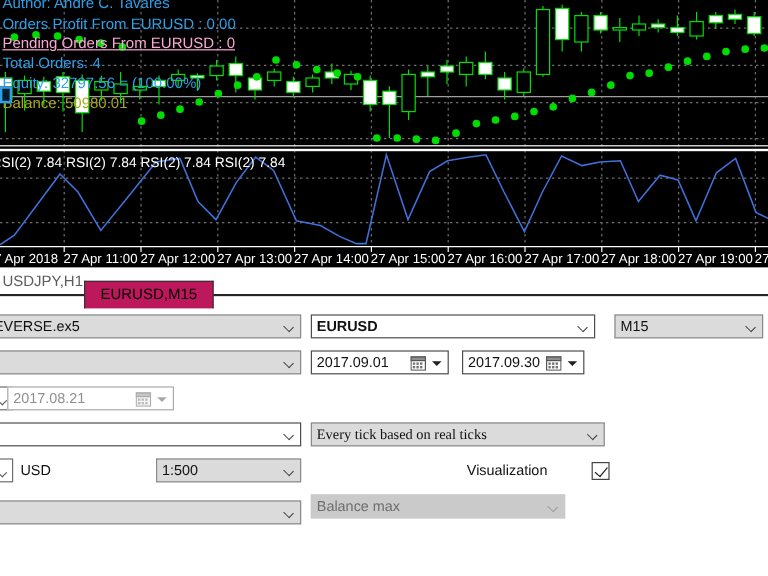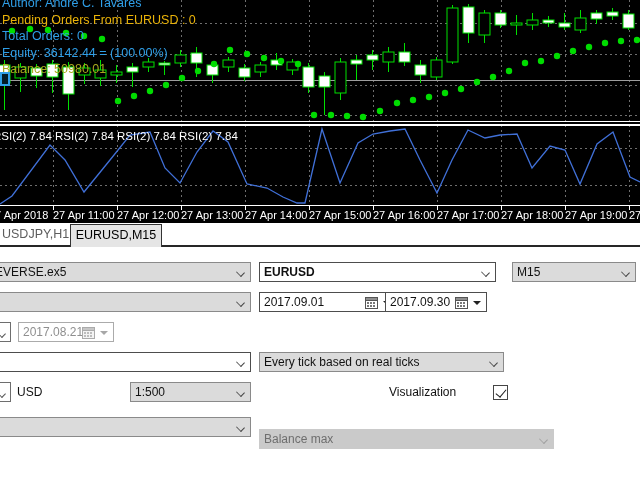--- a/index.html
+++ b/index.html
@@ -10,21 +10,21 @@
   #chart-svg{position:absolute;left:0;top:0;}
   .comments{position:absolute;left:2px;top:-5px;}
   .comment-line{font-size:12.5px;line-height:16.5px;white-space:nowrap;}
   .equity-marker{position:absolute;left:0;top:72px;width:10px;height:14px;
                  border:2px solid #2f9fe8;background:#021c28;box-sizing:border-box;}
   .rsi-label{position:absolute;left:-7px;top:130px;color:#fff;font-size:11.5px;white-space:nowrap;}
   
   .tabbar{position:absolute;left:0;top:223px;width:640px;height:24px;background:#fff;
           border-bottom:2px solid #262626;box-sizing:border-box;}
   .tab-inactive{position:absolute;left:2px;top:4px;color:#5d5d5d;font-size:12.5px;white-space:nowrap;}
-  .tab-active{position:absolute;left:70px;top:1px;width:92px;height:23px;background:#e5e5e5;
+  .tab-active{position:absolute;left:70px;top:11px;width:108px;height:23px;background:#be185d;
               border:1px solid #333;border-bottom:none;box-sizing:border-box;
               color:#000;font-size:12.5px;text-align:center;line-height:21px;z-index:2;}
   
   .form{position:absolute;left:0;top:247px;width:640px;height:233px;background:#fff;}
   .combo{position:absolute;height:20px;box-sizing:border-box;background:#dbdbdb;
          border:1px solid #8a8a8a;font-size:12px;color:#111;line-height:18px;
          padding:0 18px 0 4px;white-space:nowrap;overflow:hidden;}
   .combo.white{background:#fff;border-color:#4d4d4d;}
   .combo.disabled{background:#cacaca;border-color:#cacaca;color:#6e6e6e;}
   .combo .chev{position:absolute;right:6px;top:6px;width:7px;height:7px;}
@@ -217,23 +217,24 @@
         <text x="309" y="219" fill="#ffffff" font-size="11" font-family="&quot;Liberation Sans&quot;,sans-serif">27 Apr 15:00</text>
         <text x="373" y="219" fill="#ffffff" font-size="11" font-family="&quot;Liberation Sans&quot;,sans-serif">27 Apr 16:00</text>
         <text x="437" y="219" fill="#ffffff" font-size="11" font-family="&quot;Liberation Sans&quot;,sans-serif">27 Apr 17:00</text>
         <text x="501" y="219" fill="#ffffff" font-size="11" font-family="&quot;Liberation Sans&quot;,sans-serif">27 Apr 18:00</text>
         <text x="565" y="219" fill="#ffffff" font-size="11" font-family="&quot;Liberation Sans&quot;,sans-serif">27 Apr 19:00</text>
         <text x="629" y="219" fill="#ffffff" font-size="11" font-family="&quot;Liberation Sans&quot;,sans-serif">27 Apr 20:00</text>
       </svg>
 
     <div class="comments">
       <div class="comment-line" style="color: rgb(47, 159, 232);">Author: Andre C. Tavares</div>
-      <div class="comment-line" style="color: #eab308;">Pending Orders From EURUSD : 0</div>
-      <div class="comment-line" style="color: rgb(47, 159, 232);">Total Orders: 0</div>
-      <div class="comment-line" style="color: rgb(47, 159, 232);">Equity: 36142.44 = (100.00%)</div>
+      <div class="comment-line" style="color: rgb(47, 159, 232);">Orders Profit From EURUSD : 0.00</div>
+      <div class="comment-line" style="color: #f9a8d4; text-decoration: underline;">Pending Orders From EURUSD : 0</div>
+      <div class="comment-line" style="color: rgb(47, 159, 232);">Total Orders: 4</div>
+      <div class="comment-line" style="color: rgb(47, 159, 232);">Equity: 32797.56 = (100.00%)</div>
       <div class="comment-line" style="color: rgb(168, 168, 30);">Balance: 50980.01</div>
     </div>
     <div class="equity-marker"></div>
     <div class="rsi-label">RSI(2) 7.84 RSI(2) 7.84 RSI(2) 7.84 RSI(2) 7.84</div>
   </div>
 
   <div class="tabbar">
     <div class="tab-inactive">USDJPY,H1</div>
     <div class="tab-active">EURUSD,M15</div>
   </div>
@@ -250,21 +251,21 @@
     </div>
     <div class="combo" style="left:512px;top:15px;width:124px;">
       <span>M15</span>
       <span class="chev"></span>
     </div>
 
     <div class="combo" style="left:-10px;top:45px;width:261px;">
       <span></span>
       <span class="chev"></span>
     </div>
-    <div class="datebox" style="left:259px;top:45px;width:138px;">
+    <div class="datebox" style="left:259px;top:45px;width:115px;">
       <span>2017.09.01</span>
       <svg class="cal-icon" width="13" height="13">
         <rect x="0.5" y="1.5" width="12" height="11" fill="#fff" stroke="#555"></rect>
         <rect x="0.5" y="1.5" width="12" height="3" fill="#8f8f8f" stroke="#555"></rect>
         <g fill="#777">
             <rect x="2" y="6" width="2" height="2"></rect>
             <rect x="5" y="6" width="2" height="2"></rect>
             <rect x="8" y="6" width="2" height="2"></rect>
             <rect x="2" y="9" width="2" height="2"></rect>
             <rect x="5" y="9" width="2" height="2"></rect>
@@ -286,42 +287,42 @@
             <rect x="5" y="9" width="2" height="2"></rect>
             <rect x="8" y="9" width="2" height="2"></rect>
           </g>
       </svg>
       <span class="date-arrow"></span>
     </div>
 
     <div class="stub" style="left:-8px;top:75px;">
       <span class="chev"></span>
     </div>
-    <div class="datebox disabled" style="left:18px;top:75px;width:96px;">
+    <div class="datebox disabled" style="left:6px;top:75px;width:139px;">
       <span>2017.08.21</span>
       <svg class="cal-icon" width="13" height="13">
         <rect x="0.5" y="1.5" width="12" height="11" fill="#f4f4f4" stroke="#ababab"></rect>
         <rect x="0.5" y="1.5" width="12" height="3" fill="#c6c6c6" stroke="#ababab"></rect>
         <g fill="#bdbdbd">
             <rect x="2" y="6" width="2" height="2"></rect>
             <rect x="5" y="6" width="2" height="2"></rect>
             <rect x="8" y="6" width="2" height="2"></rect>
             <rect x="2" y="9" width="2" height="2"></rect>
             <rect x="5" y="9" width="2" height="2"></rect>
             <rect x="8" y="9" width="2" height="2"></rect>
           </g>
       </svg>
       <span class="date-arrow"></span>
     </div>
 
     <div class="combo white" style="left:-10px;top:105px;width:261px;">
       <span></span>
       <span class="chev"></span>
     </div>
-    <div class="combo" style="left:259px;top:105px;width:245px;">
+    <div class="combo" style="left:259px;top:105px;width:245px;font-family:Liberation Serif, serif;">
       <span>Every tick based on real ticks</span>
       <span class="chev"></span>
     </div>
 
     <div class="stub" style="left:-8px;top:135px;">
       <span class="chev"></span>
     </div>
     <div class="form-label" style="left:17px;top:135px;">USD</div>
     <div class="combo" style="left:130px;top:135px;width:121px;">
       <span>1:500</span>
@@ -329,18 +330,18 @@
     </div>
     <div class="form-label" style="left:389px;top:135px;width:100px;">Visualization</div>
     <div class="checkbox checked" id="vis-checkbox" style="left:493px;top:138px;">
       <span class="mark"></span>
     </div>
 
     <div class="combo" style="left:-10px;top:170px;width:261px;">
       <span></span>
       <span class="chev"></span>
     </div>
-    <div class="combo disabled" style="left:259px;top:182px;width:295px;">
+    <div class="combo disabled" style="left:259px;top:165px;width:212px;">
       <span>Balance max</span>
       <span class="chev"></span>
     </div>
   </div>
 </div>
 
 </body></html>

